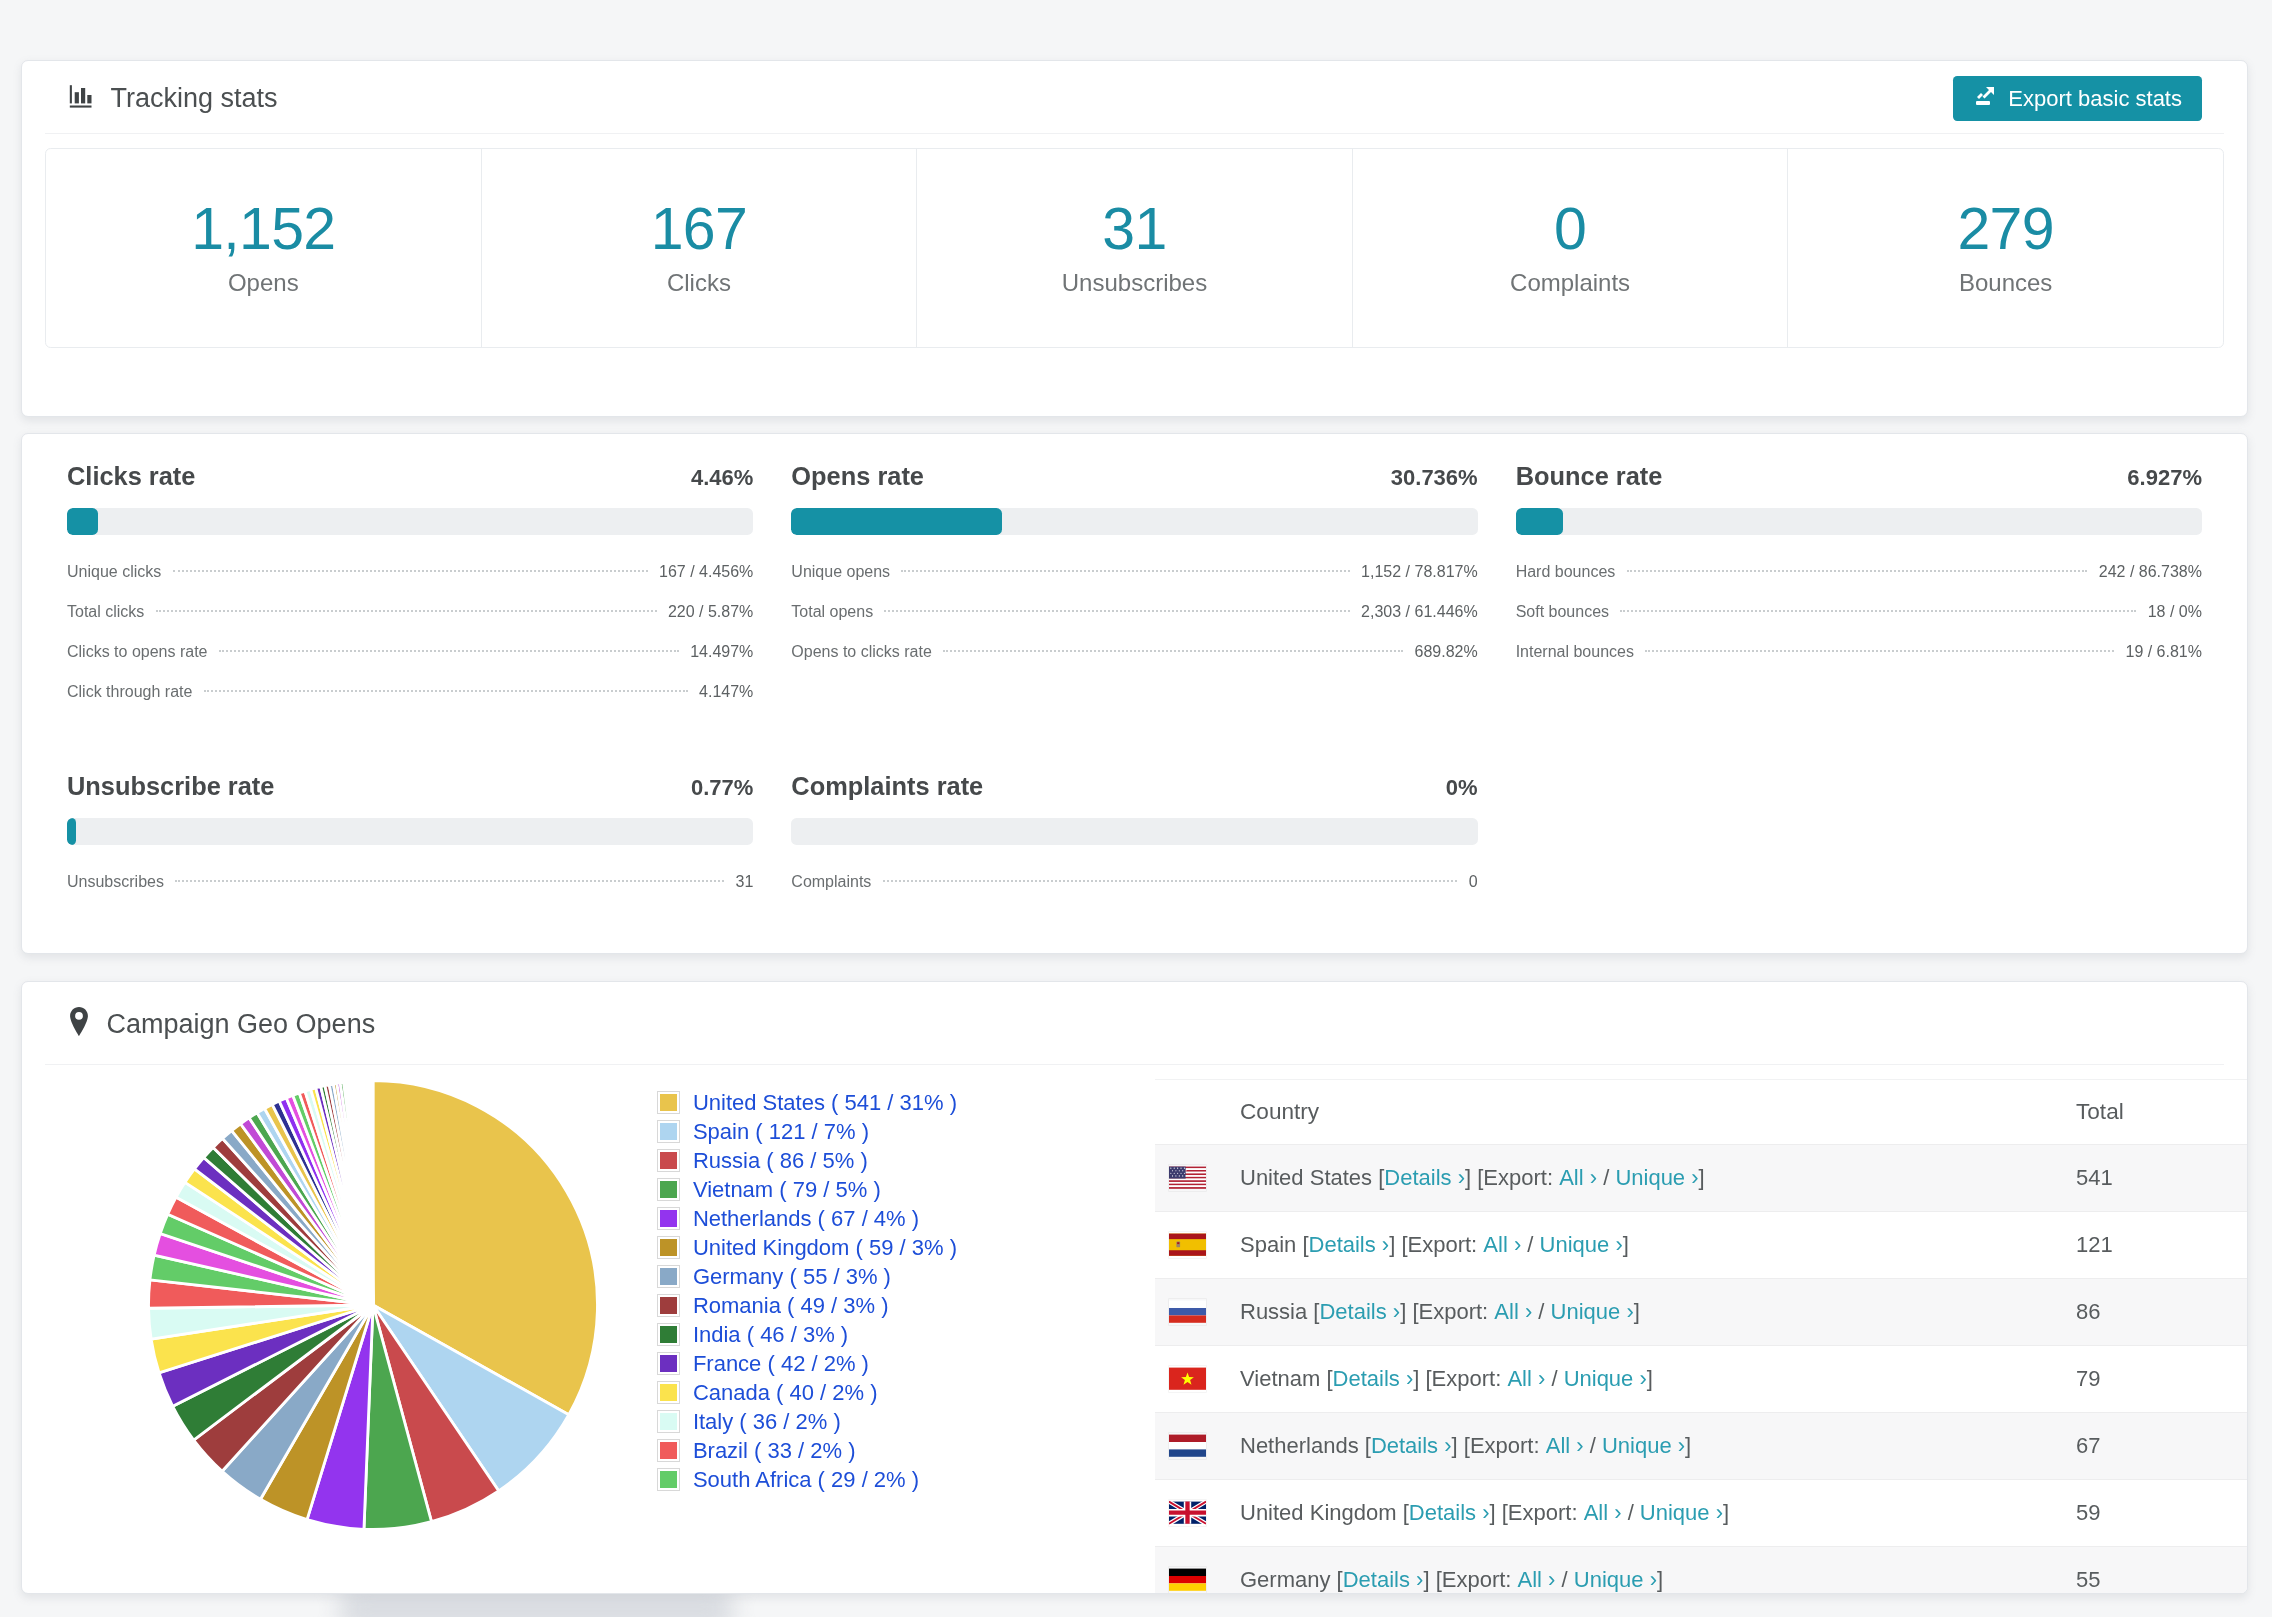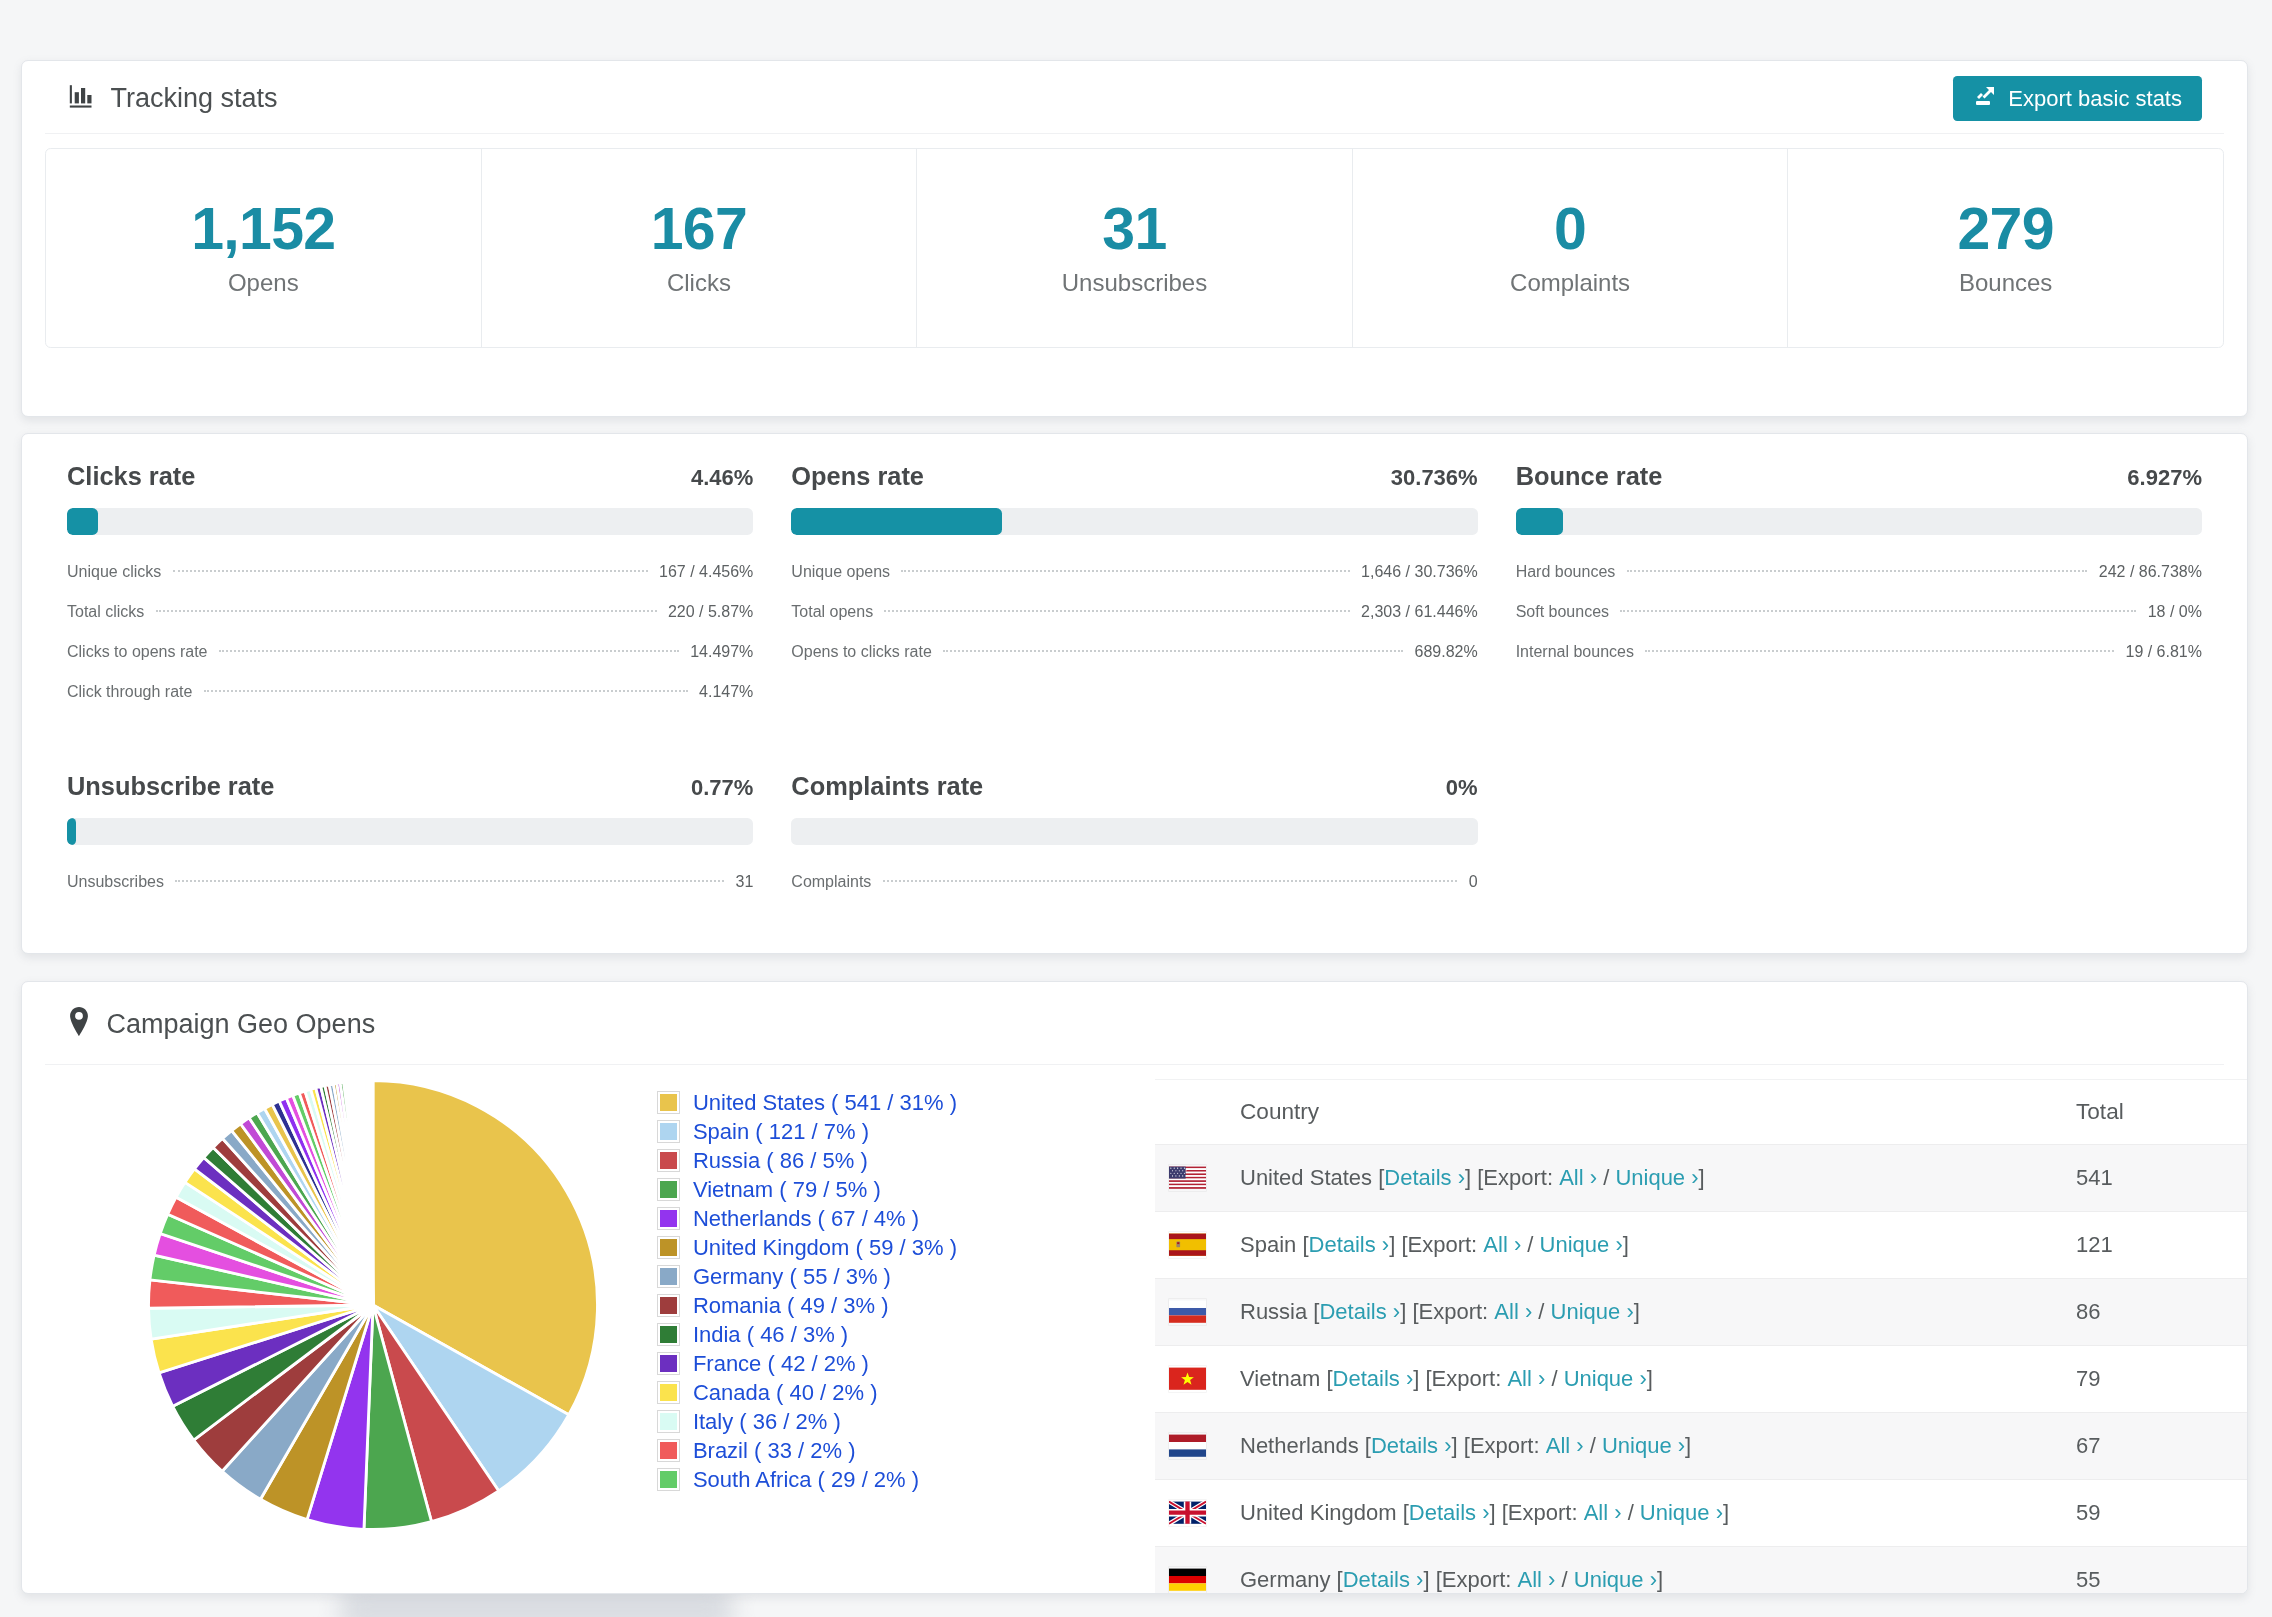--- a/index.html
+++ b/index.html
@@ -32,21 +32,21 @@
     font-family:"Liberation Sans",sans-serif;cursor:pointer;margin-left:12px;
   }
 
   
   .stat-boxes{
     position:absolute;left:23px;right:23px;top:87px;height:198px;
     border:1.4px solid #e9ecef;border-radius:5.6px;display:flex;background:#fff;
   }
   .stat-box{flex:1;display:flex;flex-direction:column;align-items:center;justify-content:center;border-right:1.4px solid #e9ecef;}
   .stat-box:last-child{border-right:none;}
-  .stat-value{font-size:59px;font-weight:700;color:#1a8ca4;letter-spacing:-0.7px;line-height:1;}
+  .stat-value{font-size:59px;font-weight:400;color:#1a8ca4;letter-spacing:-0.7px;line-height:1;}
   .stat-label{font-size:24px;color:#707476;margin-top:10px;}
 
   
   .rates-grid{
     display:grid;grid-template-columns:repeat(3,1fr);column-gap:38px;row-gap:49px;
     padding:28px 45px 0 45px;
   }
   .rate-head{display:flex;align-items:baseline;}
   .rate-title{font-size:25.4px;font-weight:700;color:#46494b;}
   .rate-value{margin-left:auto;font-size:22px;font-weight:700;color:#46494b;text-align:center;}
@@ -174,21 +174,21 @@
           <span class="rate-title">Opens rate</span>
           <span class="rate-value">30.736%</span>
         </div>
         <div class="rate-bar">
           <div class="rate-fill" style="width:max(30.736%, 8.5px)"></div>
         </div>
         <div class="rate-rows">
           <div class="rate-row">
             <span class="lbl">Unique opens</span>
             <span class="leader"></span>
-            <span class="val">1,646 / 30.736%</span>
+            <span class="val">1,152 / 78.817%</span>
           </div>
           <div class="rate-row">
             <span class="lbl">Total opens</span>
             <span class="leader"></span>
             <span class="val">2,303 / 61.446%</span>
           </div>
           <div class="rate-row">
             <span class="lbl">Opens to clicks rate</span>
             <span class="leader"></span>
             <span class="val">689.82%</span>

